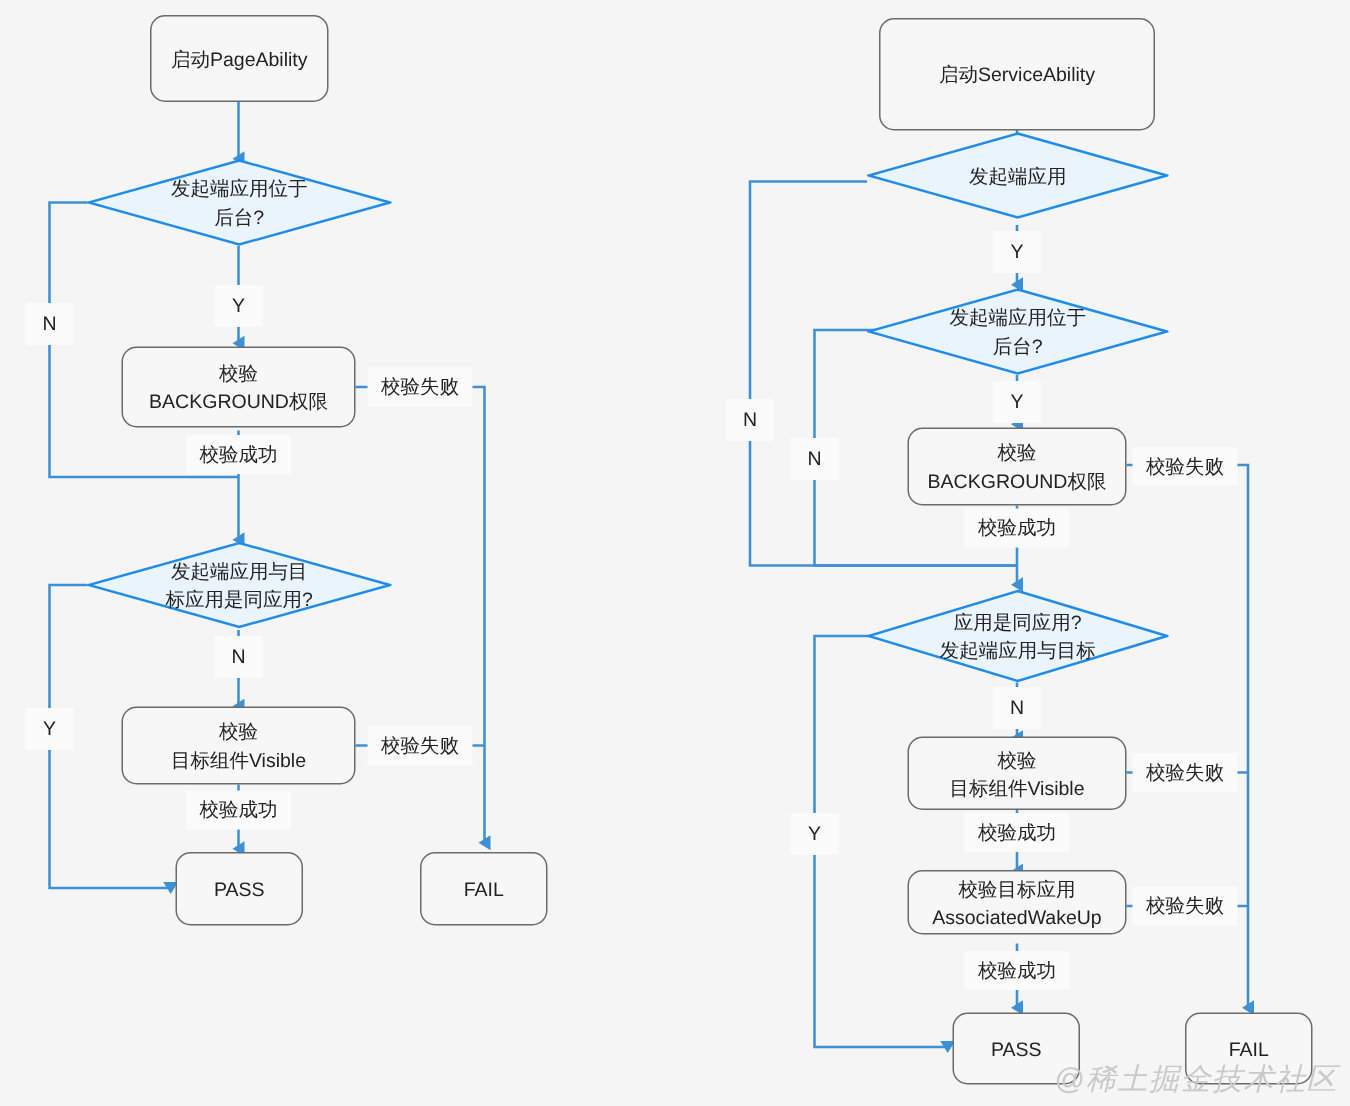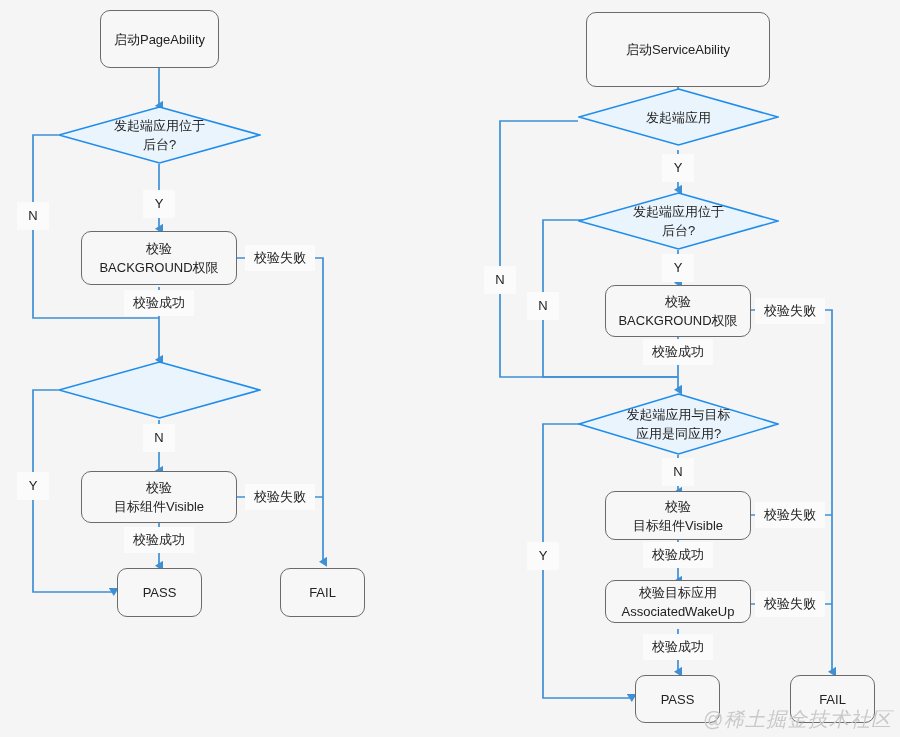--- a/index.html
+++ b/index.html
@@ -139,20 +139,24 @@
     <div>
       <span>校验</span>
       <span>BACKGROUND权限</span>
     </div>
   </div>
 
   <div class="node dec" style="left:58px;top:361px;width:203px;height:58px;">
     <svg class="dshape" viewBox="0 0 203 58" preserveAspectRatio="none">
       <polygon points="101.5,1 202,29 101.5,57 1,29" fill="#e9f4fd" stroke="#1f8cec" stroke-width="1.6"></polygon>
     </svg>
+    <div class="dtext">
+      <div>发起端应用与目</div>
+      <div>标应用是同应用?</div>
+    </div>
   </div>
 
   <div class="node proc" style="left:81px;top:471px;width:156px;height:52px;">
     <div>
       <span>校验</span>
       <span>目标组件Visible</span>
     </div>
   </div>
 
   <div class="node proc" style="left:117px;top:568px;width:85px;height:49px;">
@@ -200,22 +204,22 @@
       <span>校验</span>
       <span>BACKGROUND权限</span>
     </div>
   </div>
 
   <div class="node dec" style="left:578px;top:393px;width:201px;height:62px;">
     <svg class="dshape" viewBox="0 0 201 62" preserveAspectRatio="none">
       <polygon points="100.5,1 200,31 100.5,61 1,31" fill="#e9f4fd" stroke="#1f8cec" stroke-width="1.6"></polygon>
     </svg>
     <div class="dtext">
+      <div>应用是同应用?</div>
       <div>发起端应用与目标</div>
-      <div>应用是同应用?</div>
     </div>
   </div>
 
   <div class="node proc" style="left:605px;top:491px;width:146px;height:49px;">
     <div>
       <span>校验</span>
       <span>目标组件Visible</span>
     </div>
   </div>
 

